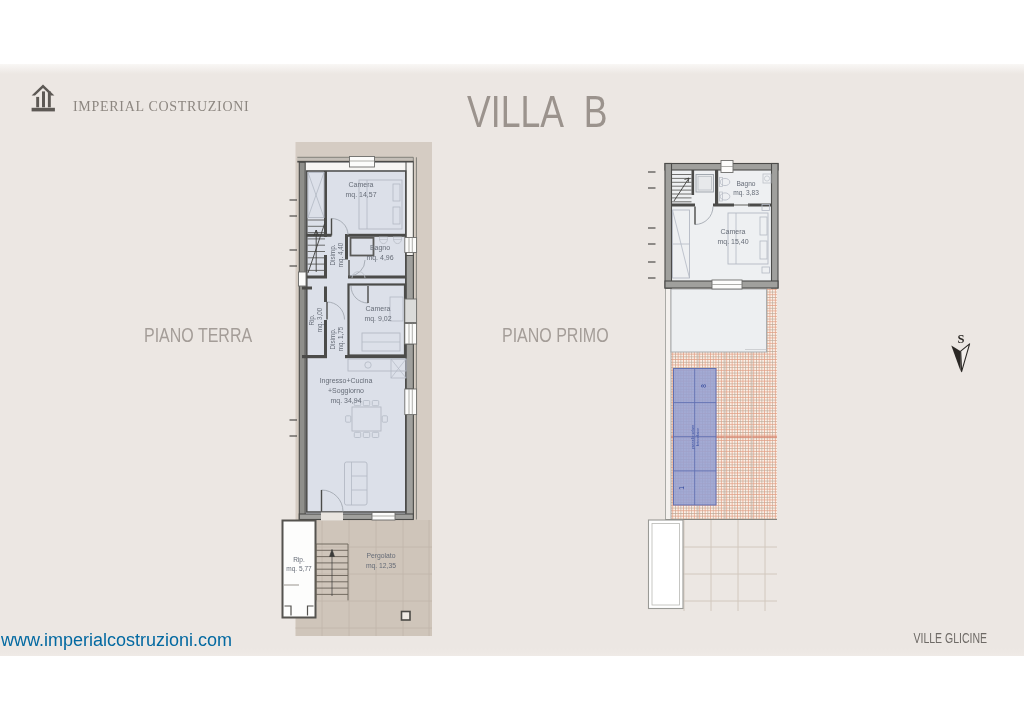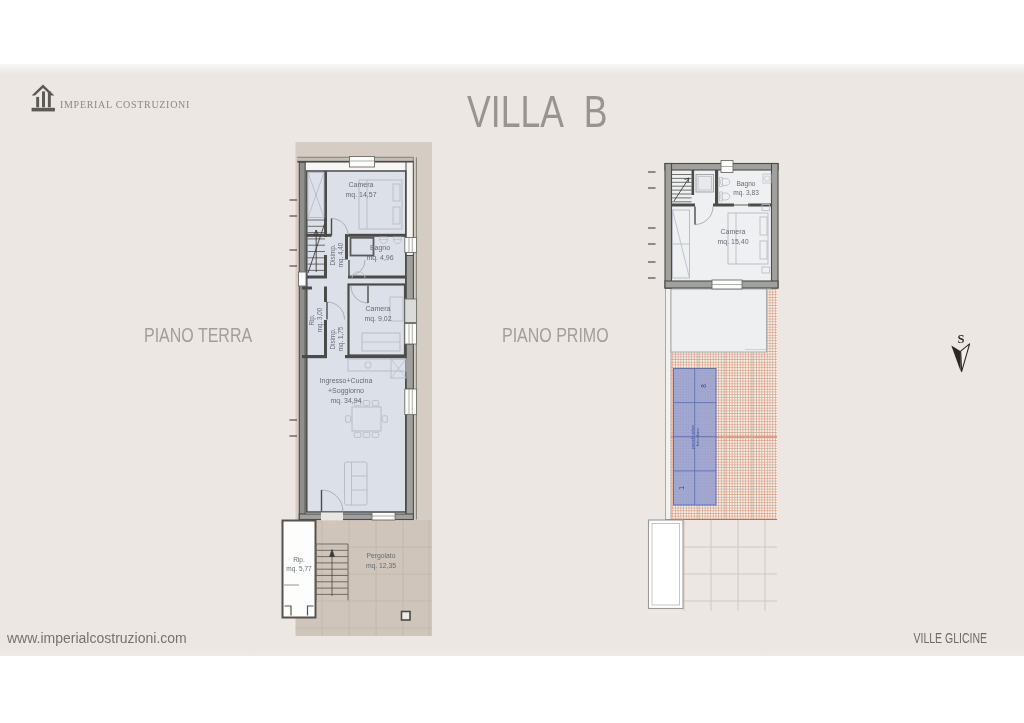--- a/index.html
+++ b/index.html
@@ -12,21 +12,21 @@
 <div class="abs" style="left:0;top:64px;width:1024px;height:592px;background:linear-gradient(#f9f7f5,#ece7e3 10px,#ece7e3 584px,#efeae6 592px)"></div>
 
 <svg class="abs" style="left:28px;top:80px" width="32" height="34" viewBox="0 0 32 34">
 <path d="M3.6 15.5 L15 4.6 L26.4 15.5 L23.0 15.5 L15 8.0 L7.0 15.5 Z" fill="#5d5955"></path>
 <rect x="8.2" y="16.9" width="2.9" height="10.4" fill="#5d5955"></rect>
 <rect x="14.0" y="11.4" width="3.0" height="15.9" fill="#5d5955"></rect>
 <rect x="19.9" y="11.4" width="2.9" height="15.9" fill="#5d5955"></rect>
 <rect x="3.6" y="27.8" width="23.3" height="3.6" fill="#5d5955"></rect>
 </svg>
 
-<div class="abs" style="left:60px;top:99px;font-family:'Liberation Serif',serif;font-size:10px;letter-spacing:0.7px;color:#8d8781">IMPERIAL COSTRUZIONI</div>
+<div class="abs" style="left:73px;top:99px;font-family:'Liberation Serif',serif;font-size:14px;letter-spacing:0.7px;color:#8d8781">IMPERIAL COSTRUZIONI</div>
 
 <div class="abs" style="left:467px;top:87px;font-size:44.5px;color:#9b938d;transform:scaleX(0.80);transform-origin:0 0">VILLA&nbsp; B</div>
 
 <div class="abs" style="left:144px;top:323px;font-size:20.5px;color:#a49d98;transform:scaleX(0.78);transform-origin:0 0">PIANO TERRA</div>
 
 <div class="abs" style="left:502px;top:323px;font-size:20.5px;color:#a49d98;transform:scaleX(0.78);transform-origin:0 0">PIANO PRIMO</div>
 
 <svg class="abs" style="left:275px;top:138px" width="170" height="502" viewBox="275 138 170 502">
 
 <rect x="295.5" y="142" width="136.5" height="378" fill="#d5ccc3"></rect>
@@ -451,15 +451,15 @@
       <line x1="648" y1="278" x2="655.5" y2="278"></line>
     </g>
 </svg>
 
 <svg class="abs" style="left:940px;top:328px" width="40" height="52" viewBox="0 0 40 52">
 <text x="21" y="15" font-family="Liberation Serif,serif" font-size="12.5" font-weight="bold" fill="#2a2724" text-anchor="middle">S</text>
 <path d="M11.3 17.5 L20.7 23.2 L20.7 43.6 Z" fill="#2a2724"></path>
 <path d="M20.7 23.2 L29.6 15.8 L21.6 43.6 Z" fill="#f3efec" stroke="#2a2724" stroke-width="1.1" stroke-linejoin="round"></path>
 </svg>
 
-<div class="abs" style="left:7px;top:630px;font-size:14px;color:#737373">www.imperialcostruzioni.com</div>
+<div class="abs" style="left:1px;top:630px;font-size:18px;color:#0369a1">www.imperialcostruzioni.com</div>
 
 <div class="abs" style="right:37px;top:630px;font-size:14px;color:#6e6a66;transform:scaleX(0.75);transform-origin:100% 0">VILLE GLICINE</div>
 
 </body></html>

